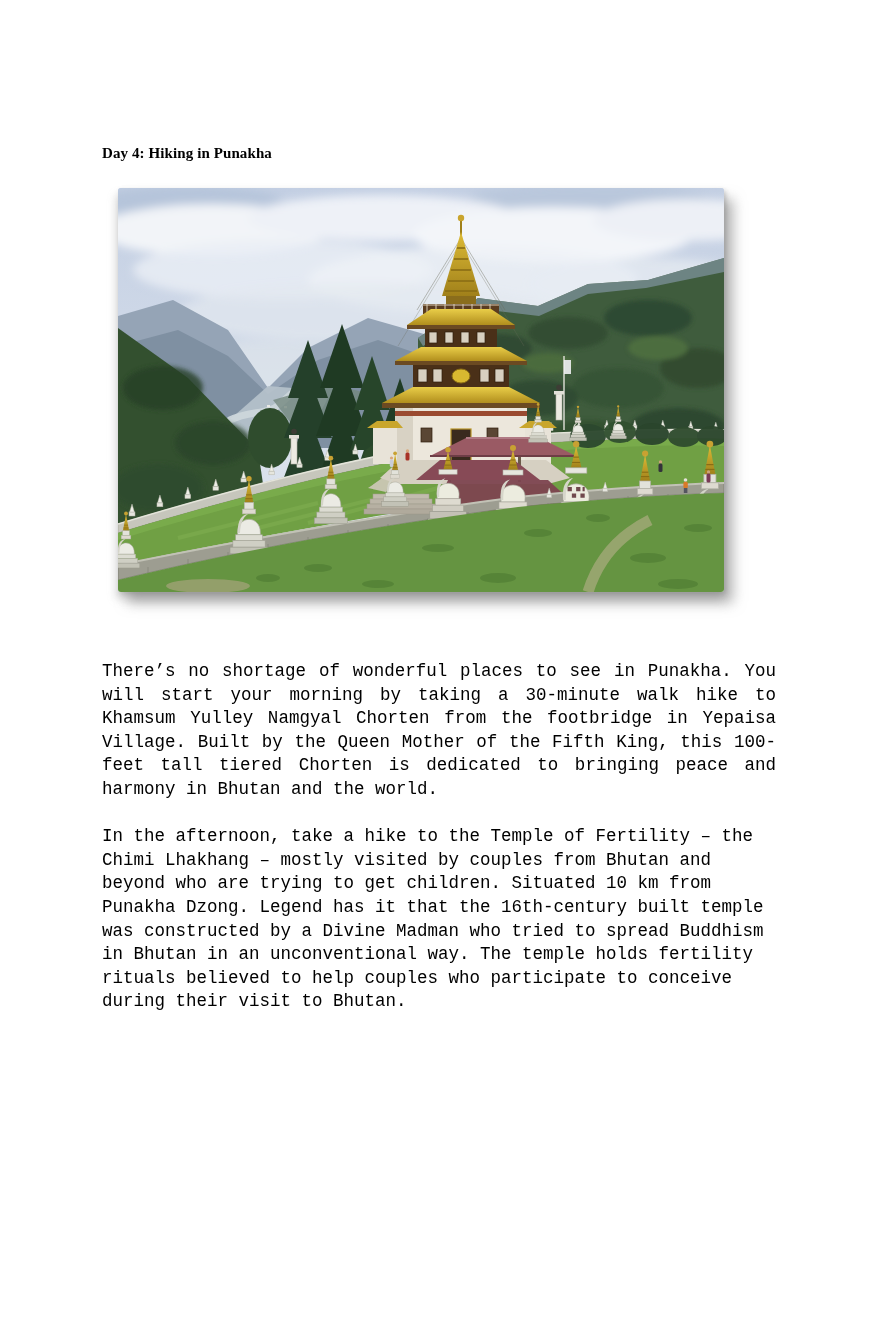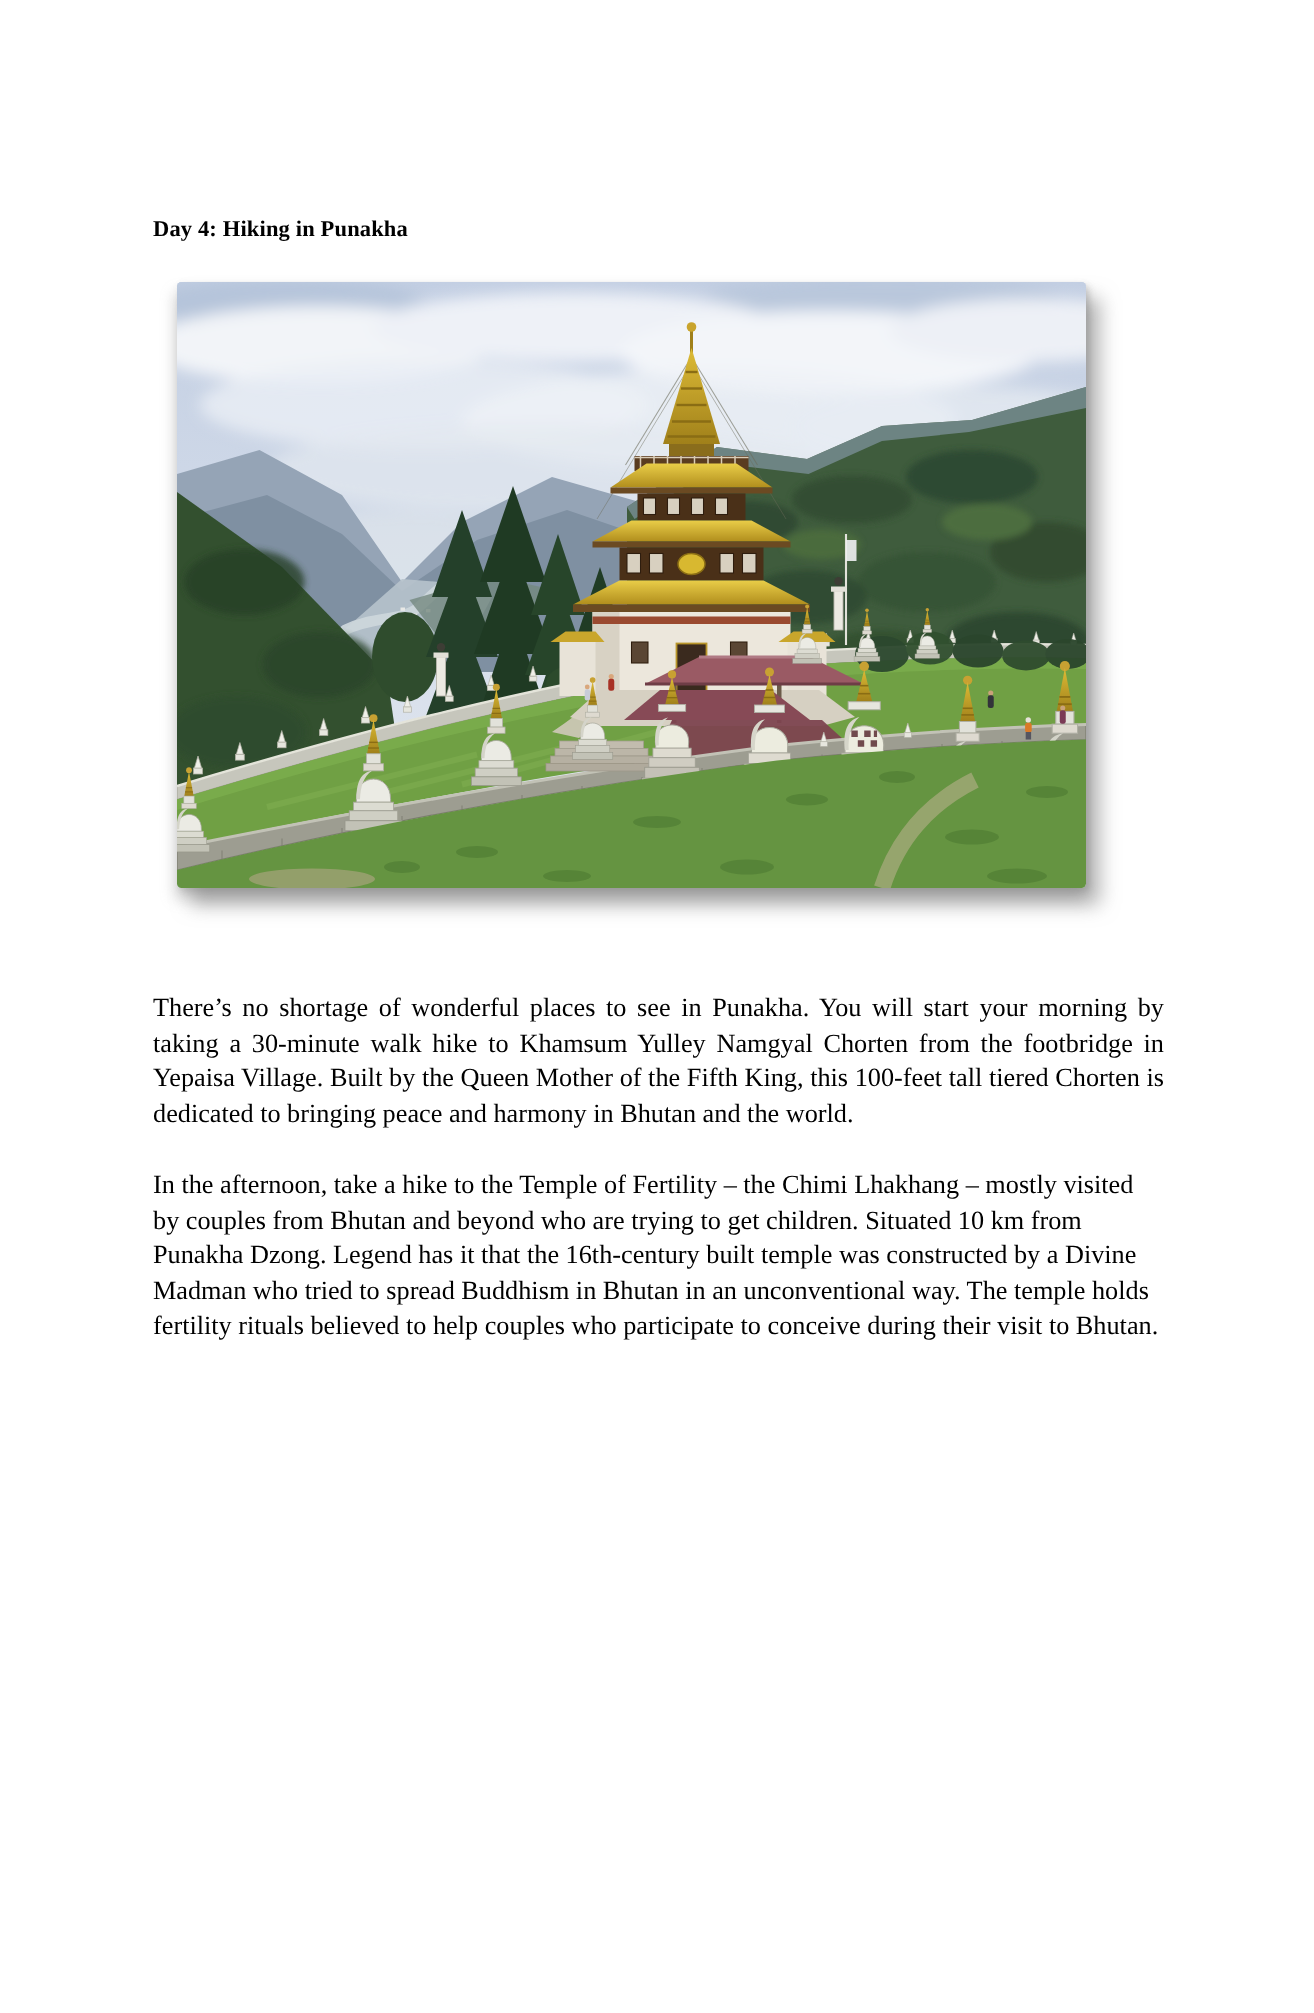--- a/index.html
+++ b/index.html
@@ -23,21 +23,21 @@
     box-shadow:9px 11px 13px rgba(118,118,118,.55),
                -2px 7px 9px rgba(150,150,150,.35),
                2px 2px 4px rgba(140,140,140,.35);
     background:#cdd7e6;
   }
   .photo-frame svg{display:block;width:606px;height:404px;}
   .bodytext{
     position:absolute;left:102px;top:660px;width:674px;
     font-size:17.5px;line-height:23.6px;
   }
-  .bodytext p{margin:0 0 23.6px 0;text-align:justify;}
+  .bodytext p{margin:0 0 23.6px 0;text-align:justify;font-family:Liberation Mono, monospace;}
   .bodytext p:last-child{text-align:left;}
 </style>
 </head>
 <body>
 
 <div class="page">
 
   <div class="heading">Day 4: Hiking in Punakha</div>
 
   <div class="photo-frame">

